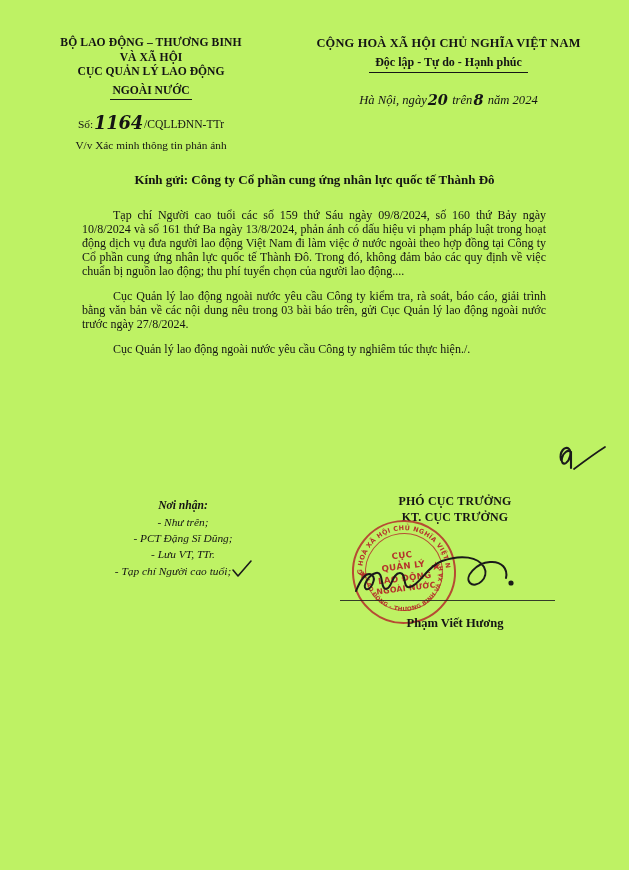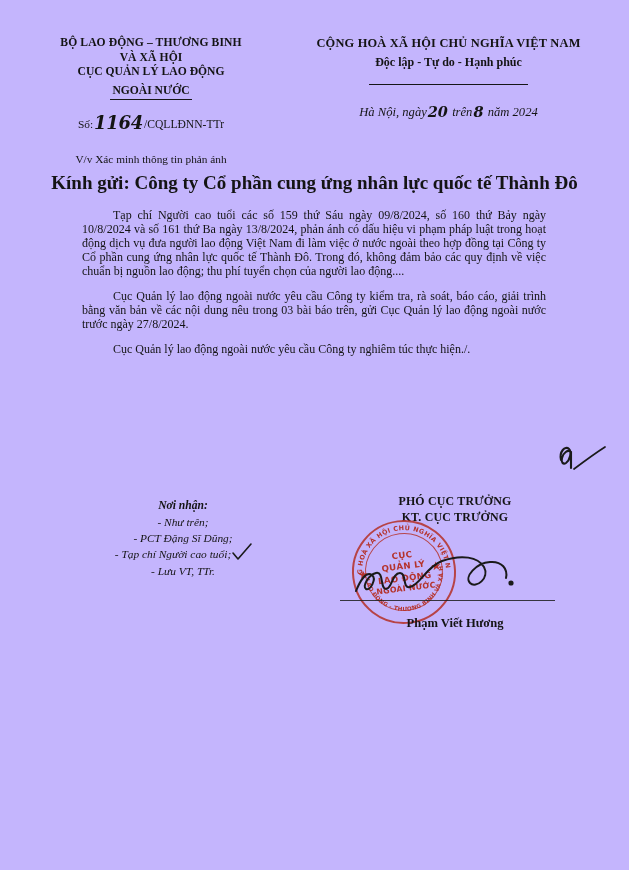--- a/index.html
+++ b/index.html
@@ -4,21 +4,21 @@
 <style>
   html, body {
     margin: 0;
     padding: 0;
     background: #ffffff;
   }
   .page {
     position: relative;
     width: 629px;
     height: 870px;
-    background: #c4b5fd;
+    background: #bef264;
     overflow: hidden;
     font-family: "Liberation Serif", "DejaVu Serif", serif;
     color: #141414;
   }
 
   
   .header {
     position: absolute;
     top: 36px;
     left: 0;
@@ -67,21 +67,21 @@
     white-space: nowrap;
   }
   .motto-wrap {
     margin-top: 1px;
   }
   .motto-line {
     font-size: 12px;
     font-weight: bold;
     display: inline-block;
     border-bottom: 1.5px solid #161616;
-    padding: 0 6px 14px 6px;
+    padding: 0 6px 2px 6px;
     white-space: nowrap;
   }
 
   
   .docnum {
     margin-top: 12px;
     font-size: 11.6px;
     white-space: nowrap;
   }
   .docnum .lbl { font-size: 11.4px; }
@@ -89,21 +89,21 @@
     font-family: "DejaVu Serif", "Liberation Serif", serif;
     font-style: italic;
     font-weight: bold;
     font-size: 18px;
     letter-spacing: -0.3px;
     vertical-align: -1px;
     padding: 0 1px;
   }
   .subject {
     font-size: 11.3px;
-    margin-top: 20px;
+    margin-top: 6px;
     white-space: nowrap;
   }
 
   
   .dateline {
     margin-top: 18px;
     font-size: 12.6px;
     font-style: italic;
     white-space: nowrap;
   }
@@ -116,21 +116,21 @@
     vertical-align: -1px;
   }
 
   
   .recipient {
     position: absolute;
     top: 172px;
     left: 0;
     width: 629px;
     text-align: center;
-    font-size: 19px;
+    font-size: 13px;
     font-weight: bold;
     white-space: nowrap;
   }
 
   .body {
     position: absolute;
     top: 208px;
     left: 82px;
     width: 464px;
   }
@@ -324,28 +324,28 @@
       <path d="M18 31 C26 25, 38 16, 49 9" fill="none" stroke="#1a1a1a" stroke-width="1.7" stroke-linecap="round"></path>
     </svg>
   </div>
 
   <div class="footer">
 
     <div class="recipients">
       <div class="title">Nơi nhận:</div>
       <div class="item">- Như trên;</div>
       <div class="item">- PCT Đặng Sĩ Dũng;</div>
+      <div class="item">- Lưu VT, TTr.</div>
       <div class="item">
         <span>- Tạp chí Người cao tuổi;</span><span class="tick">
           <svg width="22" height="20" viewBox="0 0 22 20">
             <path d="M2 11 L7 17 L20 2" fill="none" stroke="#1a1a1a" stroke-width="1.6" stroke-linecap="round" stroke-linejoin="round"></path>
           </svg>
         </span>
       </div>
-      <div class="item">- Lưu VT, TTr.</div>
     </div>
 
     <div class="signblock">
       <div class="sign-title">PHÓ CỤC TRƯỞNG</div>
       <div class="sign-title">KT. CỤC TRƯỞNG</div>
 
       <div class="seal">
         <div class="seal-ring-outer"></div>
         <div class="seal-ring-inner"></div>
         <svg width="104" height="104" viewBox="0 0 104 104">

